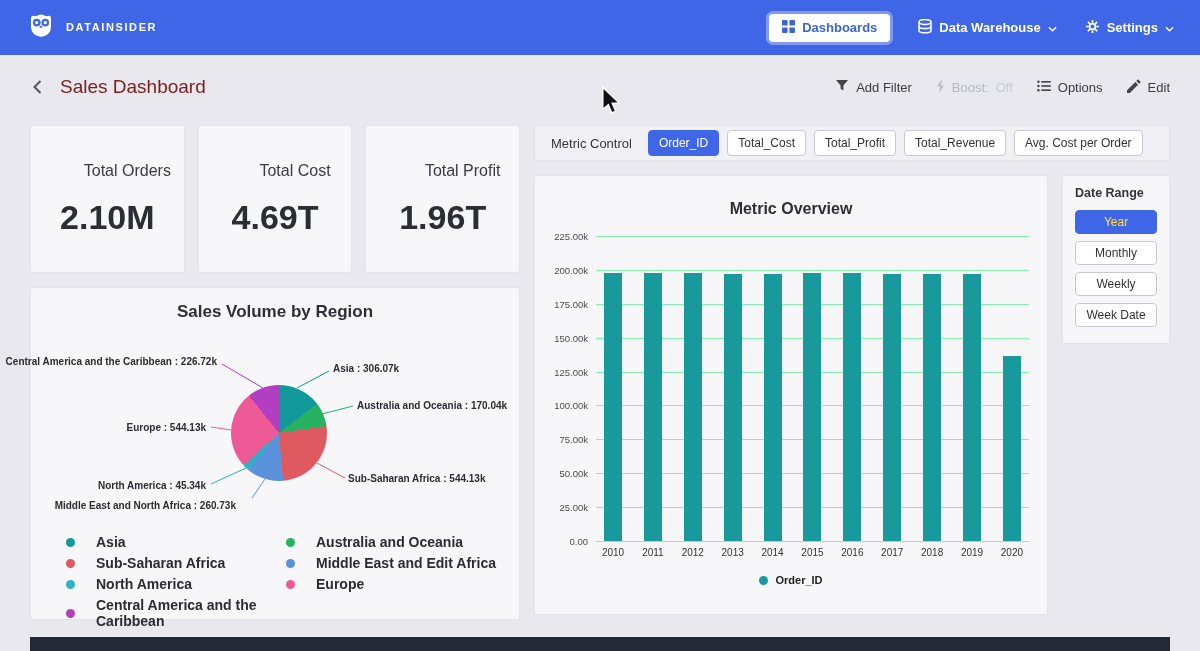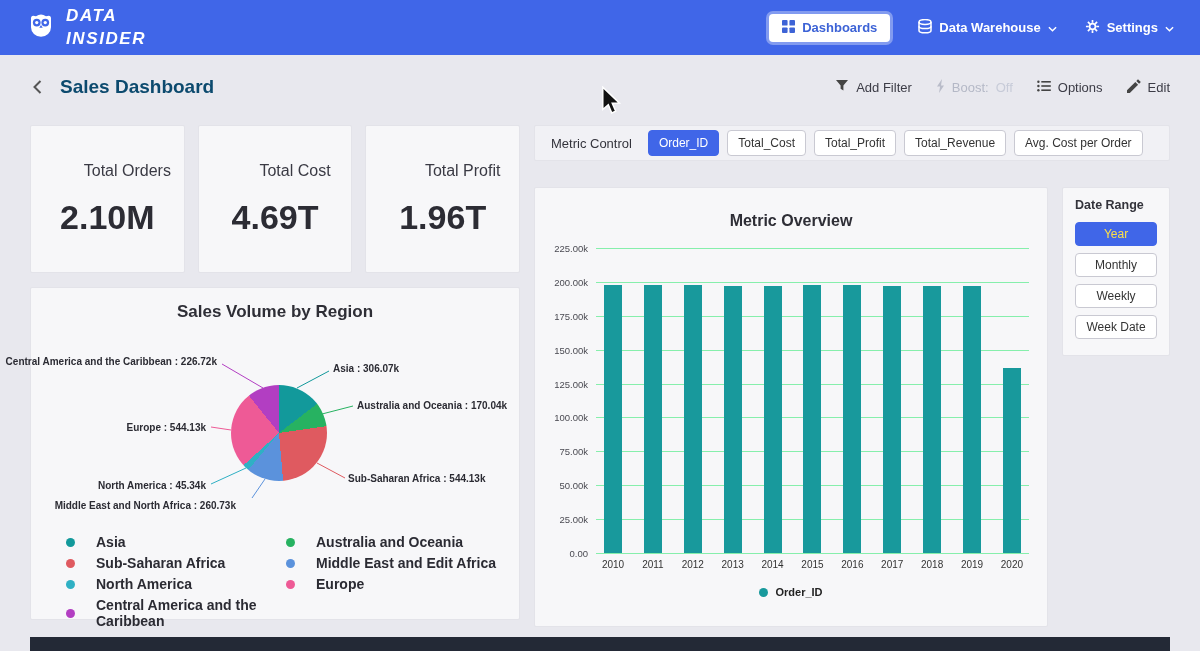--- a/index.html
+++ b/index.html
@@ -10,36 +10,36 @@
     position: relative;
     overflow: hidden;
   }
   
   .navbar {
     height: 55px; background: #4066e8;
     display: flex; align-items: center; justify-content: space-between;
     padding: 0 26px;
   }
   .brand { display:flex; align-items:center; gap:10px; }
-  .brand-text { display:flex; flex-direction:column; color:#fff; font-size:17px;
-    font-weight:700; letter-spacing:1.6px; line-height:1.3;font-style:italic; }
+  .brand-text { display:flex; color:#fff; font-size:11px;
+    font-weight:700; letter-spacing:1.6px; line-height:1.3; }
   .nav-right { display:flex; align-items:center; gap:28px; }
   .nav-dash-btn {
     display:flex; align-items:center; gap:7px;
     background:#fff; color:#3d63d6; border:none; border-radius:4px;
     padding:6px 13px; font-size:13px; font-weight:700; cursor:pointer;
     font-family:inherit;
     box-shadow: 0 0 0 3px rgba(255,255,255,.35);
   }
   .nav-item { display:flex; align-items:center; gap:7px; color:#fff;
     font-size:13px; font-weight:600; cursor:pointer; }
   
   .page-header { display:flex; align-items:center; height:64px; padding:0 30px; }
   .back-btn { margin-right:14px; cursor:pointer; display:flex; align-items:center; }
-  .page-title { font-size:19px; font-weight:700; color:#0c4a6e;text-align:center; }
+  .page-title { font-size:19px; font-weight:400; color:#7f1d1d;text-align:center; }
   .header-actions { margin-left:auto; display:flex; align-items:center; gap:24px;
     font-size:13px; color:#3c3c46; }
   .action { display:flex; align-items:center; gap:7px; cursor:pointer; }
   .boost { cursor:default; color:#b4b8c6; }
   .boost .state { color:#c7cbd8; }
   
   .content { display:flex; gap:14px; padding:6px 30px 0; }
   .card { background:#f7f7f9; border:1px solid #e3e3e9; border-radius:2px; }
   .left-col { width:490px; flex:none; }
   .kpi-row { display:flex; gap:13px; }
@@ -53,21 +53,21 @@
   .pie-area { position:relative; height:200px; margin-top:4px; }
   #pie { position:absolute; left:200px; top:59px; width:96px; height:96px; border-radius:50%; }
   #pie-lines { position:absolute; inset:0; width:100%; height:100%; }
   .pie-label { position:absolute; font-size:10px; font-weight:700; color:#2b2b33; white-space:nowrap; }
   .pie-legend { display:flex; padding-left:35px; margin-top:8px; }
   .legend-col { width:220px; display:flex; flex-direction:column; gap:5px; }
   .legend-item { display:flex; align-items:center; gap:21px; font-size:14px;
     font-weight:700; color:#2b2b33; }
   .dot { width:9px; height:9px; border-radius:50%; flex:none; }
   
-  .right-col { flex:1; display:flex; flex-direction:column;gap:12px; }
+  .right-col { flex:1; display:flex; flex-direction:column; }
   .metric-bar { height:36px; background:#f1f1f5; border:1px solid #e3e3e9;
     border-radius:2px; display:flex; align-items:center; gap:16px; padding:0 16px;
     margin-bottom:14px; }
   .metric-bar-label { font-size:13px; color:#33333b; }
   #metric-buttons { display:flex; gap:8px; }
   .pill { font-size:12px; padding:5px 10px; border:1px solid #c9c9d2; background:#fff;
     border-radius:4px; color:#333; cursor:pointer; font-family:inherit; white-space:nowrap; }
   .pill-selected { background:#4066e8; border-color:#4066e8; color:#fff; }
   .right-bottom { display:flex; gap:14px; align-items:flex-start; }
   .chart-card { flex:1; height:440px; padding:16px; }

